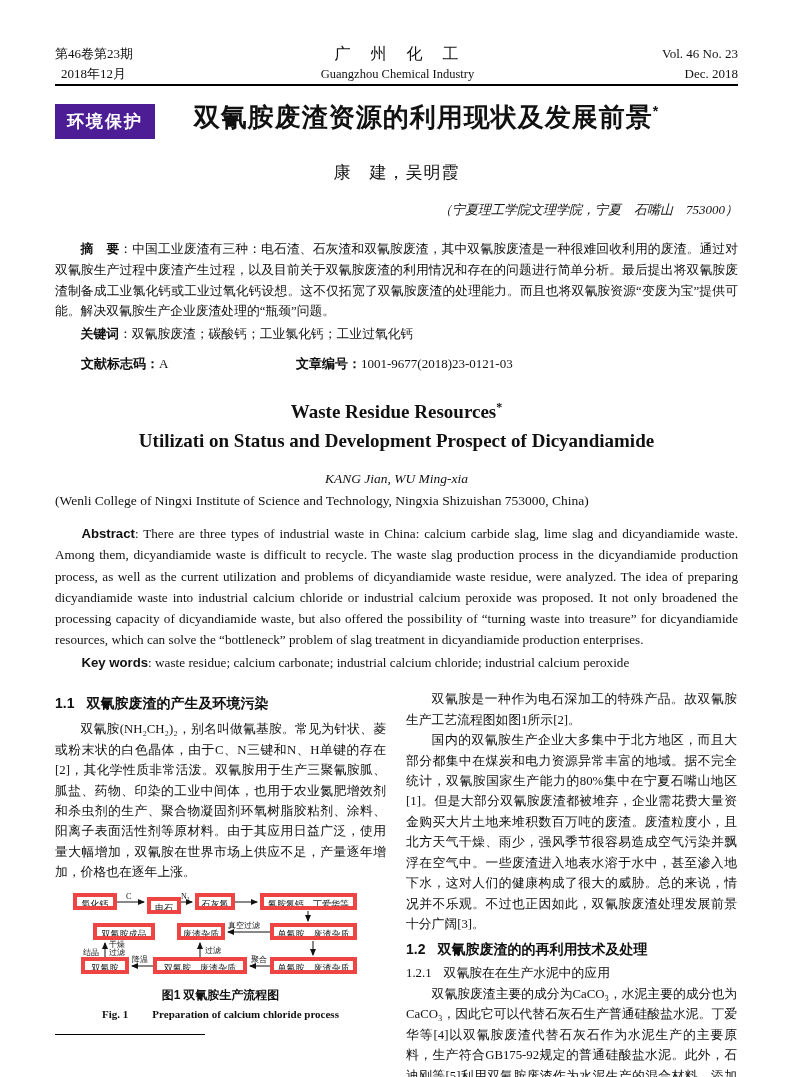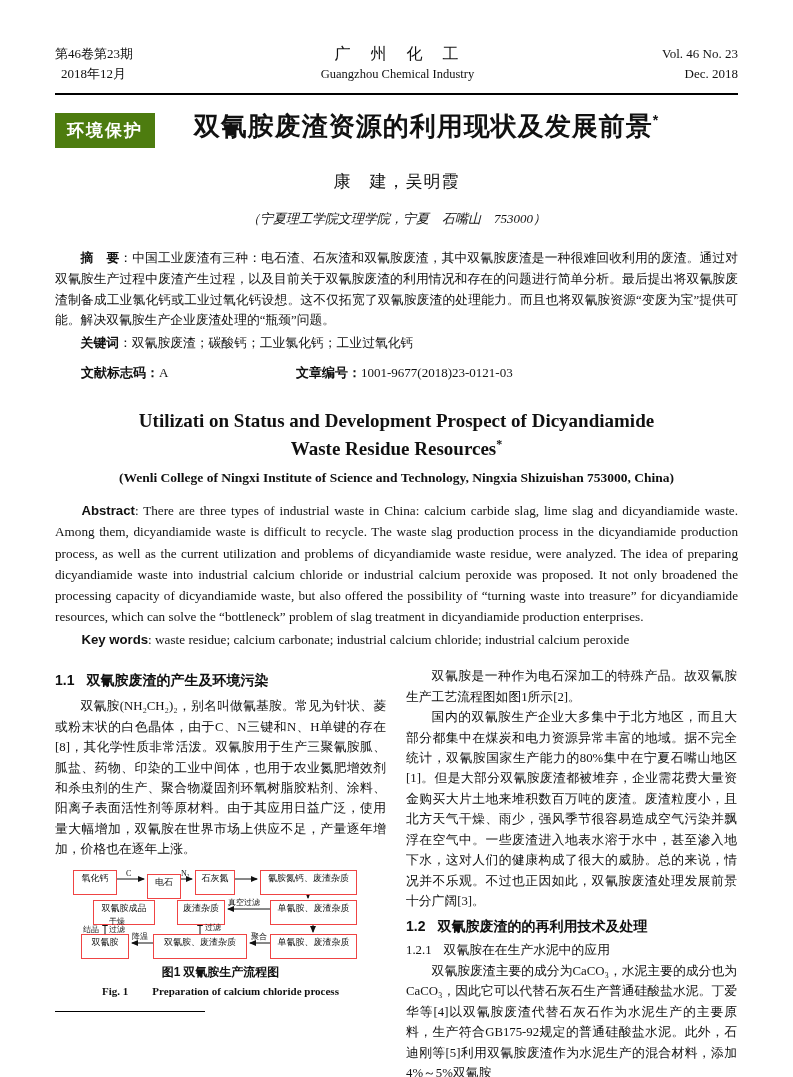--- a/index.html
+++ b/index.html
@@ -4,69 +4,69 @@
 <style>
   * { margin:0; padding:0; box-sizing:border-box; }
   html,body { background:#e8e8e8; }
   .page {
     width:793px; height:1077px; margin:0 auto; background:#ffffff;
     padding:44px 55px 0 55px; overflow:hidden; position:relative;
     font-family:"Liberation Serif","DejaVu Serif",serif; color:#111;
   }
   
   .jheader { display:flex; justify-content:space-between; align-items:flex-start;
-    border-bottom:2.5px solid #000; padding-bottom:9px; }
+    border-bottom:2.5px solid #000; }
   .jh-left, .jh-right { font-size:13px; line-height:1.55; }
   .jh-left .l2 { padding-left:6px; }
   .jh-right { text-align:right; }
   .jh-center { text-align:center; }
   .jh-center .cn { font-size:16px; letter-spacing:2px; }
   .jh-center .en { font-size:12.5px; margin-top:2px; }
   
   .titleblock { position:relative; margin-top:14px; }
-  .badge { position:absolute; left:0; top:4px; background:#4d7c0f; color:#fff;
+  .badge { position:absolute; left:0; top:4px; background:#4c1d95; color:#fff;
     font-family:"Liberation Sans","DejaVu Sans",sans-serif; font-weight:bold;
     font-size:17px; padding:6px 12px; letter-spacing:2px; }
   .cn-title { text-align:center; font-family:"Liberation Sans","DejaVu Sans",sans-serif;
     font-weight:bold; font-size:26px; letter-spacing:1px; padding-left:60px; }
   .cn-title sup { font-size:14px; }
   .cn-authors { text-align:center; font-size:17px; margin-top:26px; letter-spacing:1px; }
-  .cn-affil { text-align:center; font-size:13px; margin-top:17px; font-style:italic; }
+  .cn-affil { text-align:right; font-size:13px; margin-top:17px; font-style:italic; }
   
   .absblock { margin-top:20px; font-size:12.8px; line-height:1.62; text-align:justify; }
   .absblock .lead { text-indent:2em; }
   .blabel { font-family:"Liberation Sans","DejaVu Sans",sans-serif; font-weight:bold; }
   .kwline { margin-top:2px; padding-left:2em; font-size:12.8px; }
   .metaline { margin-top:8px; padding-left:2em; display:flex; font-size:13px; }
   .metaline .m-item { white-space:nowrap; }
   .metaline .m1 { width:248px; }
   .metaline .m2 { width:215px; }
   
   .en-title { text-align:center; font-weight:bold; font-size:19px; margin-top:24px; line-height:1.5; }
   .en-title sup { font-size:12px; }
   .en-authors { text-align:center; font-style:italic; font-size:13.5px; margin-top:16px; }
-  .en-affil { text-align:center; font-size:13.5px; margin-top:6px;font-weight:bold; }
+  .en-affil { text-align:left; font-size:13.5px; margin-top:6px; }
   .en-abs { margin-top:14px; font-size:13.2px; line-height:1.6; text-align:justify; }
   .en-abs .lead { text-indent:2em; }
   .en-kw { font-size:13.2px; text-indent:2em; margin-top:2px; }
   
   .cols { display:flex; gap:20px; margin-top:16px; }
   .col { width:331px; }
   h1.sec { font-family:"Liberation Sans","DejaVu Sans",sans-serif; font-size:15.5px;
     font-weight:bold; margin:4px 0 10px 0; }
   h2.sec { font-family:"Liberation Sans","DejaVu Sans",sans-serif; font-size:14px;
     font-weight:bold; margin:6px 0 6px 0; }
   h3.sec { font-size:12.8px; font-weight:normal; margin:2px 0 2px 0; }
   .sec .num { margin-right:12px; }
   .para { font-size:12.8px; line-height:1.6; text-align:justify; text-indent:2em; }
   
   .fig { margin:10px auto 0 auto; position:relative; width:331px; height:86px;
     font-family:"Liberation Serif","DejaVu Serif",serif; }
-  .fbox { position:absolute; border:1px solid #ef4444; background:#fff; font-size:9px;
-    line-height:15px; height:25px; text-align:center; white-space:nowrap; overflow:hidden; }
+  .fbox { position:absolute; border:4px solid #ef4444; background:#fff; font-size:9px;
+    line-height:15px; height:17px; text-align:center; white-space:nowrap; overflow:hidden; }
   .flabel { position:absolute; font-size:8px; line-height:1; white-space:nowrap; }
   .fig svg { position:absolute; left:0; top:0; }
   .figcap-cn { text-align:center; font-family:"Liberation Sans","DejaVu Sans",sans-serif;
     font-weight:bold; font-size:12px; margin-top:8px; }
   .figcap-cn .sp { margin-right:3px; }
   .figcap-en { text-align:center; font-weight:bold; font-size:11px; margin-top:4px; }
   .figcap-en .sp { margin-right:24px; }
   
   .footnote { margin-top:14px; }
   .fn-rule { width:150px; border-top:1.5px solid #000; margin-bottom:7px; }
@@ -101,34 +101,35 @@
   <div class="absblock">
     <div class="lead"><span class="blabel">摘　要</span><span>：中国工业废渣有三种：电石渣、石灰渣和双氰胺废渣，其中双氰胺废渣是一种很难回收利用的废渣。通过对双氰胺生产过程中废渣产生过程，以及目前关于双氰胺废渣的利用情况和存在的问题进行简单分析。最后提出将双氰胺废渣制备成工业氯化钙或工业过氧化钙设想。这不仅拓宽了双氰胺废渣的处理能力。而且也将双氰胺资源“变废为宝”提供可能。解决双氰胺生产企业废渣处理的“瓶颈”问题。</span></div>
     <div class="kwline"><span class="blabel">关键词</span><span>：双氰胺废渣；碳酸钙；工业氯化钙；工业过氧化钙</span></div>
     <div class="metaline">
       <span class="m-item m2"><span class="blabel">文献标志码：</span><span>A</span></span>
       <span class="m-item m3"><span class="blabel">文章编号：</span><span>1001-9677(2018)23-0121-03</span></span>
     </div>
   </div>
 
   <div class="en-title">
+    <div><span>Waste Residue Resources</span><sup>*</sup></div>
     <div>Utilizati on Status and Development Prospect of Dicyandiamide</div>
-    <div><span>Waste Residue Resources</span><sup>*</sup></div>
   </div>
+  <div class="en-authors">KANG Jian, WU Ming-xia</div>
   <div class="en-affil">(Wenli College of Ningxi Institute of Science and Technology, Ningxia Shizuishan 753000, China)</div>
   <div class="en-abs">
     <div class="lead"><span class="blabel">Abstract</span><span>: There are three types of industrial waste in China: calcium carbide slag, lime slag and dicyandiamide waste. Among them, dicyandiamide waste is difficult to recycle. The waste slag production process in the dicyandiamide production process, as well as the current utilization and problems of dicyandiamide waste residue, were analyzed. The idea of preparing dicyandiamide waste into industrial calcium chloride or industrial calcium peroxide was proposed. It not only broadened the processing capacity of dicyandiamide waste, but also offered the possibility of “turning waste into treasure” for dicyandiamide resources, which can solve the “bottleneck” problem of slag treatment in dicyandiamide production enterprises.</span></div>
     <div class="en-kw"><span class="blabel">Key words</span><span>: waste residue; calcium carbonate; industrial calcium chloride; industrial calcium peroxide</span></div>
   </div>
 
   <div class="cols">
 
     <div class="col">
       <h2 class="sec"><span class="num">1.1</span><span>双氰胺废渣的产生及环境污染</span></h2>
-      <p class="para">双氰胺(NH₂CH₂)₂，别名叫做氰基胺。常见为针状、菱或粉末状的白色晶体，由于C、N三键和N、H单键的存在[8]，其化学性质非常活泼。双氰胺用于生产三聚氰胺胍、胍盐、药物、印染的工业中间体，也用于农业氮肥增效剂和杀虫剂的生产、聚合物凝固剂环氧树脂胶粘剂、涂料、阳离子表面活性剂等原材料。由于其应用日益广泛，使用量大幅增加，双氰胺在世界市场上供应不足，产量逐年增加，价格也在逐年上涨。</p>
+      <p class="para">双氰胺(NH₂CH₂)₂，别名叫做氰基胺。常见为针状、菱或粉末状的白色晶体，由于C、N三键和N、H单键的存在[2]，其化学性质非常活泼。双氰胺用于生产三聚氰胺胍、胍盐、药物、印染的工业中间体，也用于农业氮肥增效剂和杀虫剂的生产、聚合物凝固剂环氧树脂胶粘剂、涂料、阳离子表面活性剂等原材料。由于其应用日益广泛，使用量大幅增加，双氰胺在世界市场上供应不足，产量逐年增加，价格也在逐年上涨。</p>
 
       <div class="fig">
         <svg width="331" height="86">
           <defs>
             <marker id="ah" markerWidth="8" markerHeight="8" refX="6" refY="3" orient="auto">
               <path d="M0,0 L7,3 L0,6 Z" fill="#111"></path>
             </marker>
           </defs>
           <g stroke="#111" stroke-width="1" fill="none">
             <line x1="62" y1="9" x2="89" y2="9" marker-end="url(#ah)"></line>
@@ -139,21 +140,21 @@
             <line x1="258" y1="48" x2="258" y2="62" marker-end="url(#ah)"></line>
             <line x1="215" y1="73" x2="195" y2="73" marker-end="url(#ah)"></line>
             <line x1="98" y1="73" x2="77" y2="73" marker-end="url(#ah)"></line>
             <line x1="145" y1="64" x2="145" y2="50" marker-end="url(#ah)"></line>
             <line x1="50" y1="64" x2="50" y2="50" marker-end="url(#ah)"></line>
           </g>
         </svg>
         <div class="fbox" style="left:18px; top:0; width:44px;">氧化钙</div>
         <div class="fbox" style="left:92px; top:4px; width:34px;">电石</div>
         <div class="fbox" style="left:140px; top:0; width:40px;">石灰氮</div>
-        <div class="fbox" style="left:205px; top:0; width:97px;">氰胺氮钙、废渣杂质</div>
+        <div class="fbox" style="left:205px; top:0; width:97px;">氰胺氮钙、丁爱华等</div>
         <div class="fbox" style="left:38px; top:30px; width:62px;">双氰胺成品</div>
         <div class="fbox" style="left:122px; top:30px; width:48px;">废渣杂质</div>
         <div class="fbox" style="left:215px; top:30px; width:87px;">单氰胺、废渣杂质</div>
         <div class="fbox" style="left:26px; top:64px; width:48px;">双氰胺</div>
         <div class="fbox" style="left:98px; top:64px; width:94px;">双氰胺、废渣杂质</div>
         <div class="fbox" style="left:215px; top:64px; width:87px;">单氰胺、废渣杂质</div>
         <div class="flabel" style="left:71px; top:0;">C</div>
         <div class="flabel" style="left:126px; top:0;">N₂</div>
         <div class="flabel" style="left:173px; top:29px;">真空过滤</div>
         <div class="flabel" style="left:150px; top:54px;">过滤</div>

